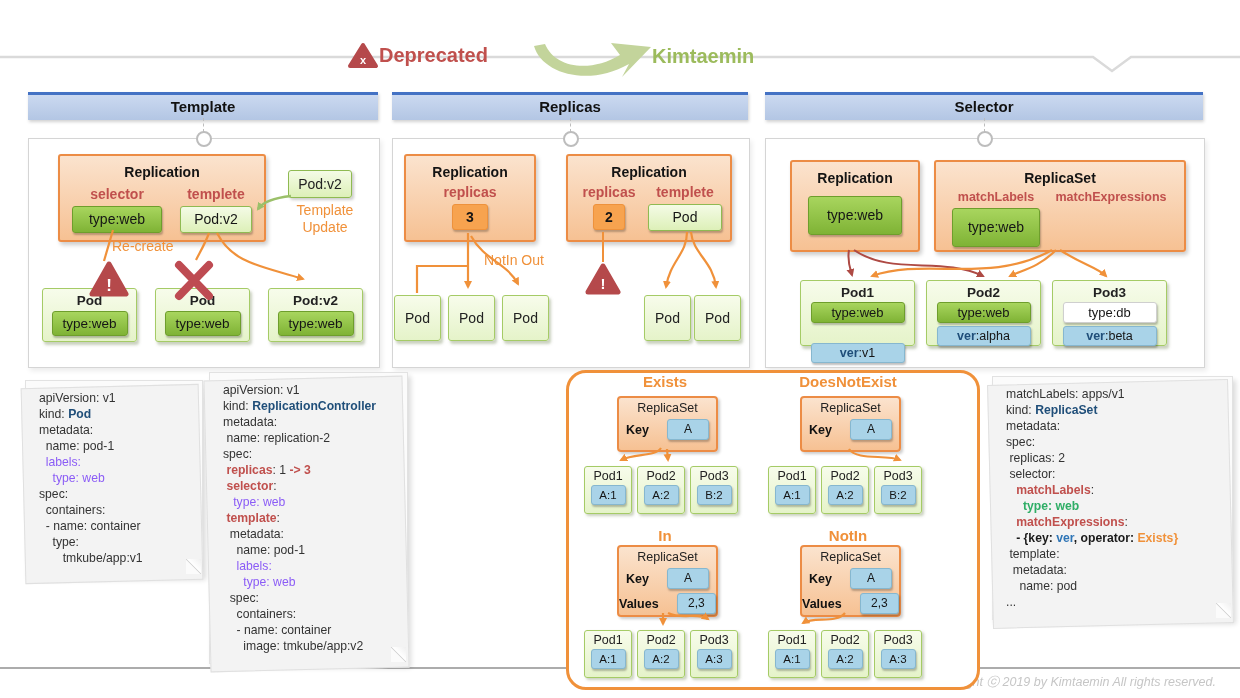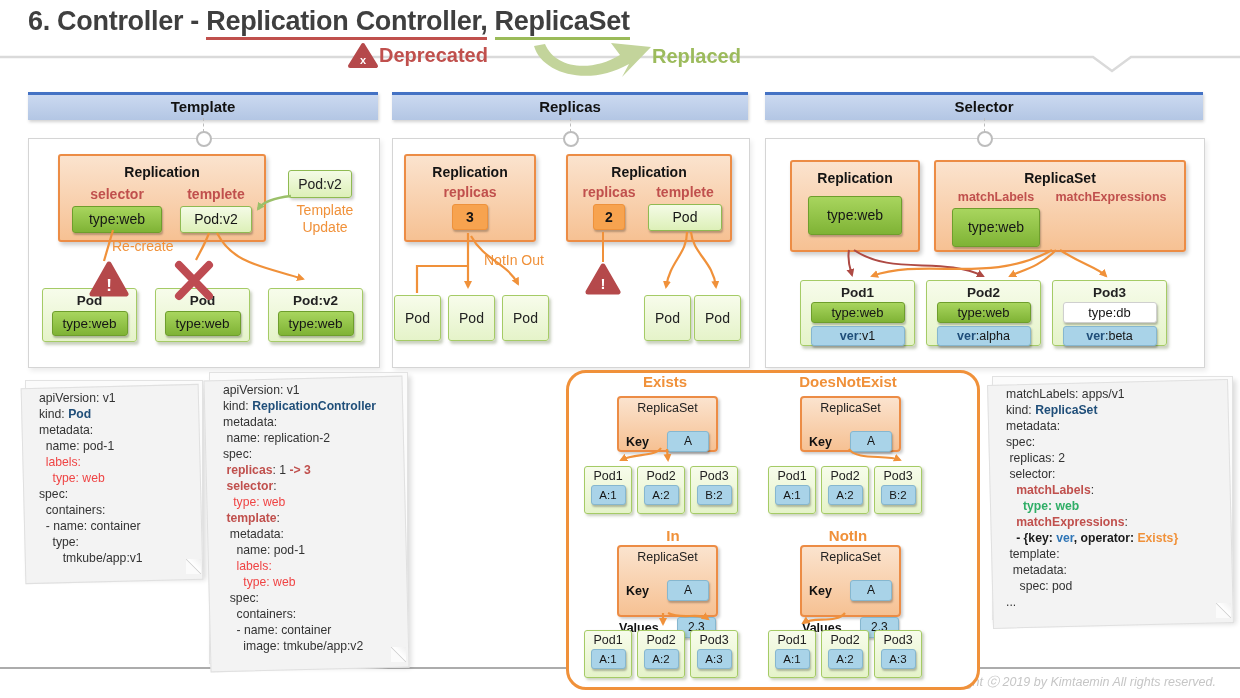--- a/index.html
+++ b/index.html
@@ -46,37 +46,37 @@
   .navy{color:#1F4E79;font-weight:bold;}
   .orangeb{color:#F0913A;font-weight:bold;}
 
   
   .note{position:absolute;background:#FBFBFB;border:1px solid #E2E2E2;box-shadow:3px 4px 5px rgba(0,0,0,.14);
         padding:9px 0 9px 13px;z-index:2;}
   .note::before{content:"";position:absolute;left:-3px;top:5px;width:100%;height:100%;
         background:#F3F3F3;border:1px solid #E0E0E0;transform:rotate(-1.4deg);z-index:-1;}
   .yline{white-space:pre;font-size:12.2px;line-height:16px;color:#333;}
   .yline .kindv{color:#1F4E79;font-weight:bold;}
-  .yline .green{color:#ef4444;}
+  .yline .green{color:#8b5cf6;}
   .yline .greenb{color:#2FAE66;font-weight:bold;}
   .yline .redb{color:#C0504D;font-weight:bold;}
   .yline .blue{color:#2E75B6;font-weight:bold;}
   .yline .orangeb{color:#F0913A;font-weight:bold;}
   .yline .boldk{color:#1a1a1a;font-weight:bold;}
   .fold{position:absolute;right:1px;bottom:1px;width:15px;height:15px;
         background:linear-gradient(to top right,#fbfbfb 46%,#d5d5d5 50%,#ffffff 54%,#efefef 100%);}
 
   
   #opbox{position:absolute;left:566px;top:370px;width:408px;height:314px;background:#fff;
          border:3.5px solid #F0913A;border-radius:20px;z-index:1;}
   .ophead{position:absolute;font-size:15px;font-weight:bold;color:#F0913A;transform:translateX(-50%);z-index:2;white-space:nowrap;}
   .oprs{position:absolute;background:linear-gradient(#FBE3CE,#F6C193);border:2px solid #EC8C45;border-radius:4px;
         box-shadow:2px 2px 3px rgba(0,0,0,.2);z-index:2;}
   .oprs .t{text-align:center;font-size:12.5px;margin-top:3px;}
-  .oprs .row{display:flex;align-items:center;justify-content:center;gap:18px;margin-top:16px;}
+  .oprs .row{display:flex;align-items:center;justify-content:center;gap:18px;margin-top:4px;}
   .oprs .row .lbl{font-size:12.5px;font-weight:bold;color:#111;}
   .oprs .row .chip{width:40px;height:19px;line-height:19px;font-size:12px;}
   .oppod{position:absolute;width:46px;height:46px;background:linear-gradient(#F7FCEB,#E5F3C9);
          border:1.5px solid #A5CB66;border-radius:3px;box-shadow:2px 2px 3px rgba(100,120,70,.35);text-align:center;z-index:2;}
   .oppod .t{font-size:12.5px;margin-top:2px;}
   .oppod .chip{width:33px;height:18px;line-height:18px;font-size:11.5px;margin:2px auto 0 auto;}
 
   
   #botline{position:absolute;left:0;top:667px;width:1240px;border-top:2px solid #ACACAC;}
   #copyright{position:absolute;right:24px;top:674px;font-size:12.5px;font-style:italic;color:#C6C6C6;}
@@ -88,26 +88,22 @@
 </head>
 <body>
 
 <div id="page">
 
   <svg id="lines-bg" width="1240" height="698">
     <path d="M0,57 L1093,57 L1112,71 L1131,57 L1240,57" fill="none" stroke="#DADADA" stroke-width="2.4"></path>
   </svg>
   <div id="botline"></div>
 
-  <div id="title">
-    <span>6. Controller - </span><span class="ul-red">Replication Controller,</span>
-    <span class="ul-green">ReplicaSet</span>
-  </div>
   <div id="deprecated">Deprecated</div>
-  <div id="replaced">Replaced</div>
+  <div id="replaced">Kimtaemin</div>
 
   <div class="phead" style="left:28px;width:350px">Template</div>
   <div class="phead" style="left:392px;width:356px">Replicas</div>
   <div class="phead" style="left:765px;width:438px">Selector</div>
 
   <div class="connector" style="left:203px"></div>
   <div class="connector" style="left:570px"></div>
   <div class="connector" style="left:984px"></div>
   <div class="ncircle" style="left:196px"></div>
   <div class="ncircle" style="left:563px"></div>
@@ -186,21 +182,21 @@
       <div class="chip chip-green" style="height:37px;line-height:37px">type:web</div>
     </div>
     <div class="selcol" style="left:112px;width:126px">
       <div class="rlabel small">matchExpressions</div>
     </div>
   </div>
   <div id="sel-pods">
       <div class="pod" style="left: 800px; top: 280px; width: 113px; height: 64px;">
         <div class="ptitle">Pod1</div>
         <div class="chip chip-green" style="width: 92px; height: 19px; line-height: 19px; font-size: 13px; margin: 2px auto 0px;">type:web</div>
-        <div class="chip chip-blue" style="width: 92px; height: 18px; line-height: 18px; font-size: 12.5px; margin: 3px auto 0px;"><span class="navy">ver</span><span>:v1</span></div>
+        <div class="chip chip-blue" style="width: 92px; height: 18px; line-height: 18px; font-size: 12.5px; margin: 20px auto 0px;"><span class="navy">ver</span><span>:v1</span></div>
       </div>
       <div class="pod" style="left: 926px; top: 280px; width: 113px; height: 64px;">
         <div class="ptitle">Pod2</div>
         <div class="chip chip-green" style="width: 92px; height: 19px; line-height: 19px; font-size: 13px; margin: 2px auto 0px;">type:web</div>
         <div class="chip chip-blue" style="width: 92px; height: 18px; line-height: 18px; font-size: 12.5px; margin: 3px auto 0px;"><span class="navy">ver</span><span>:alpha</span></div>
       </div>
       <div class="pod" style="left: 1052px; top: 280px; width: 113px; height: 64px;">
         <div class="ptitle">Pod3</div>
         <div class="chip chip-white" style="width: 92px; height: 19px; line-height: 19px; font-size: 13px; margin: 2px auto 0px;">type:db</div>
         <div class="chip chip-blue" style="width: 92px; height: 18px; line-height: 18px; font-size: 12.5px; margin: 3px auto 0px;"><span class="navy">ver</span><span>:beta</span></div>
@@ -248,21 +244,21 @@
         <div class="yline"><span>metadata:</span></div>
         <div class="yline"><span>spec:</span></div>
         <div class="yline"><span> replicas: 2</span></div>
         <div class="yline"><span> selector:</span></div>
         <div class="yline"><span class="redb">   matchLabels</span><span>:</span></div>
         <div class="yline"><span class="greenb">     type: web</span></div>
         <div class="yline"><span class="redb">   matchExpressions</span><span>:</span></div>
         <div class="yline"><span class="boldk">   - {</span><span class="boldk">key: </span><span class="blue">ver</span><span class="boldk">, </span><span class="boldk">operator: </span><span class="orangeb">Exists</span><span class="orangeb">}</span></div>
         <div class="yline"><span> template:</span></div>
         <div class="yline"><span>  metadata:</span></div>
-        <div class="yline"><span>    spec: pod</span></div>
+        <div class="yline"><span>    name: pod</span></div>
         <div class="yline"><span>...</span></div>
         <div class="fold"></div>
       </div>
     </div>
 
   <div id="opbox"></div>
   <div id="opgroups">
       <div class="ophead" style="left: 665px; top: 373px;">Exists</div>
       <div class="oprs" style="left: 617px; top: 396px; width: 97px; height: 52px;">
         <div class="t">ReplicaSet</div>
@@ -296,21 +292,21 @@
         <div class="chip chip-blue">A:1</div>
       </div>
       <div class="oppod" style="left: 821px; top: 466px;">
         <div class="t">Pod2</div>
         <div class="chip chip-blue">A:2</div>
       </div>
       <div class="oppod" style="left: 874px; top: 466px;">
         <div class="t">Pod3</div>
         <div class="chip chip-blue">B:2</div>
       </div>
-      <div class="ophead" style="left: 665px; top: 527px; margin-left: 8px;">In</div>
+      <div class="ophead" style="left: 665px; top: 527px;">In</div>
       <div class="oprs" style="left: 617px; top: 545px; width: 97px; height: 68px;">
         <div class="t">ReplicaSet</div>
         <div class="row">
           <span class="lbl">Key</span>
           <span class="chip chip-blue">A</span>
         </div>
         <div class="row">
           <span class="lbl">Values</span>
           <span class="chip chip-blue">2,3</span>
         </div>

